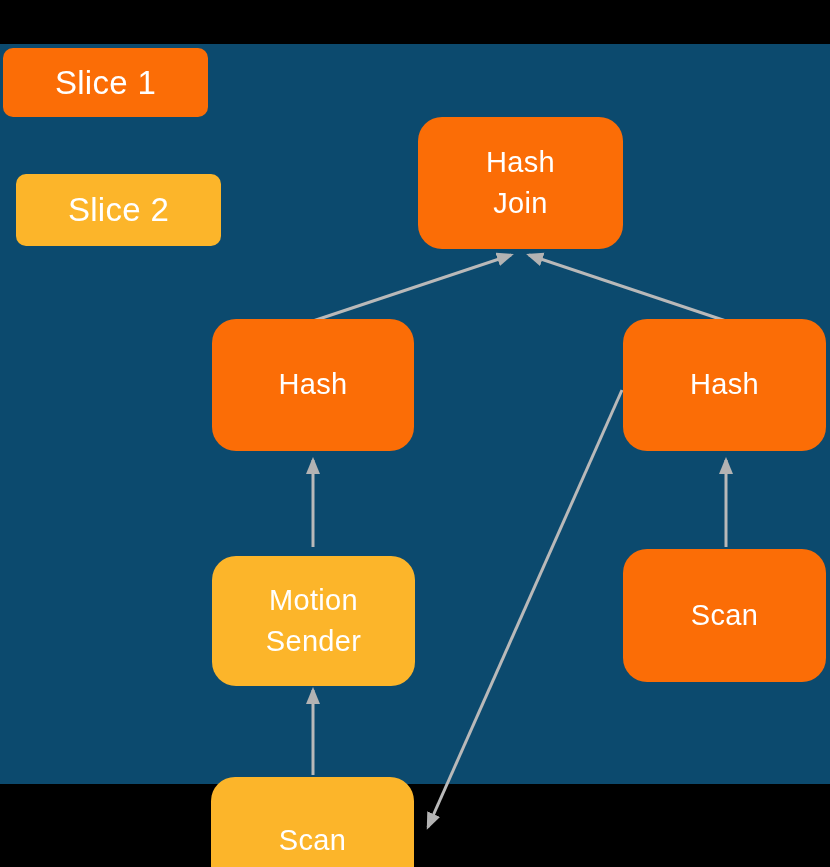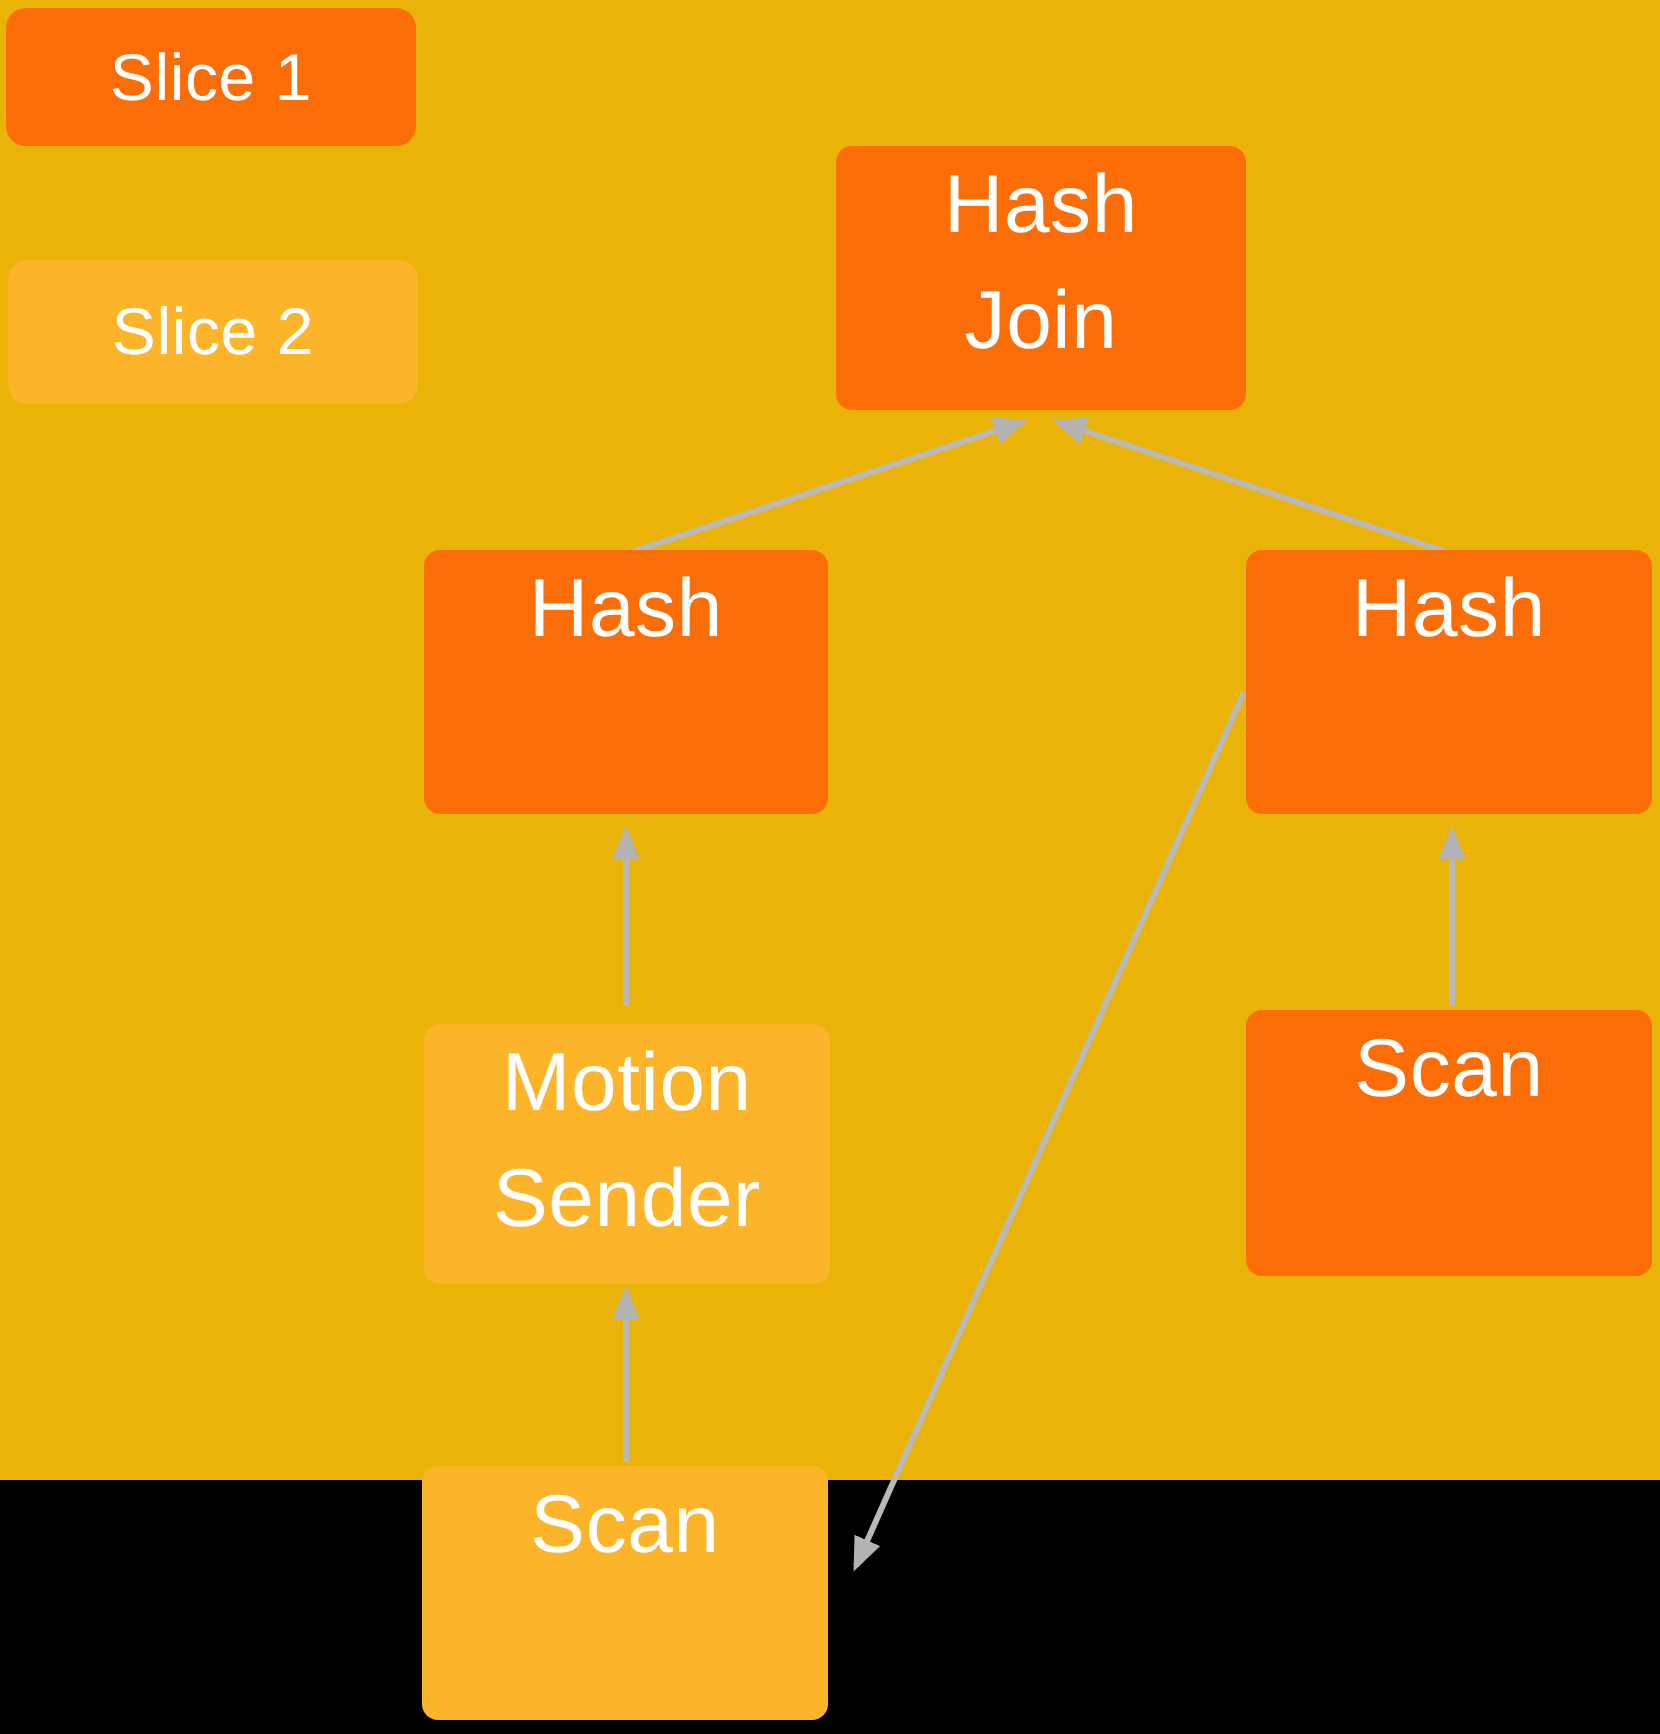--- a/index.html
+++ b/index.html
@@ -10,32 +10,33 @@
   body {
     width: 830px;
     height: 867px;
     overflow: hidden;
     font-family: "Liberation Sans", sans-serif;
   }
   .canvas {
     position: relative;
     width: 830px;
     height: 740px;
-    background: #eab308;
+    background: #0c4a6e;
+    margin-top: 44px;
   }
   
   .node {
     position: absolute;
-    border-radius: 8px;
+    border-radius: 24px;
     color: #ffffff;
     display: flex;
-    align-items: flex-start;
+    align-items: center;
     justify-content: center;
     text-align: center;
-    font-size: 41px;
+    font-size: 29px;
     line-height: 1.42;
     letter-spacing: 0.3px;
     box-sizing: border-box;
   }
   .legend-chip {
     position: absolute;
     border-radius: 10px;
     color: #ffffff;
     display: flex;
     align-items: center;
@@ -43,21 +44,21 @@
     font-size: 33px;
     letter-spacing: 0.3px;
     box-sizing: border-box;
   }
   .orange { background: #fb6d06; }
   .amber  { background: #fcb52a; }
   .node-label, .legend-label { white-space: pre-line; }
 
   
   .pos-legend-slice1 { left: 3px;   top: 4px;   width: 205px; height: 69px;  }
-  .pos-legend-slice2 { left: 4px;   top: 130px; width: 205px; height: 72px;  }
+  .pos-legend-slice2 { left: 16px;   top: 130px; width: 205px; height: 72px;  }
   .pos-hash-join     { left: 418px; top: 73px;  width: 205px; height: 132px; }
   .pos-hash-left     { left: 212px; top: 275px; width: 202px; height: 132px; }
   .pos-hash-right    { left: 623px; top: 275px; width: 203px; height: 132px; }
   .pos-motion-sender { left: 212px; top: 512px; width: 203px; height: 130px; }
   .pos-scan-right    { left: 623px; top: 505px; width: 203px; height: 133px; }
   .pos-scan-bottom   { left: 211px; top: 733px; width: 203px; height: 127px; }
 
   .edges {
     position: absolute;
     left: 0; top: 0;

